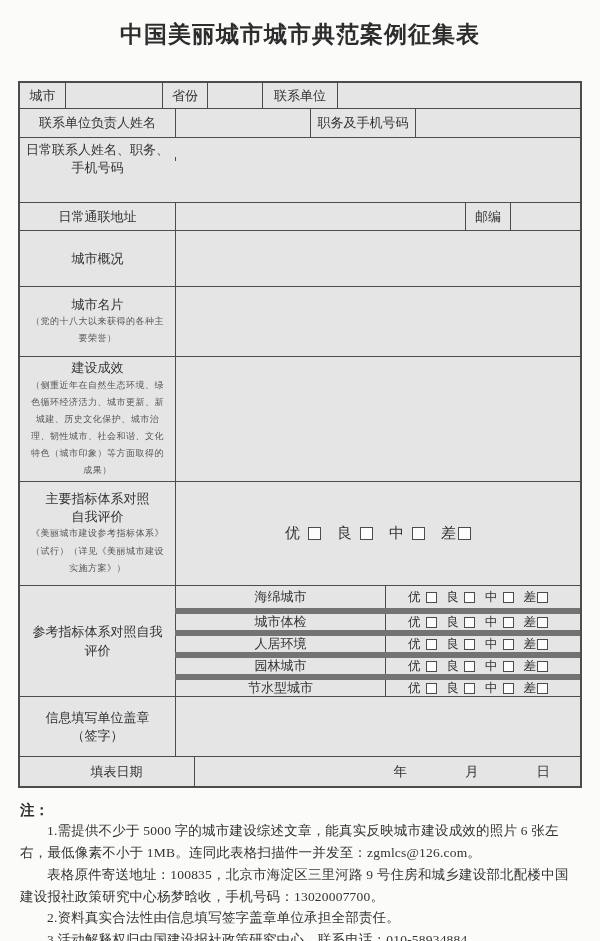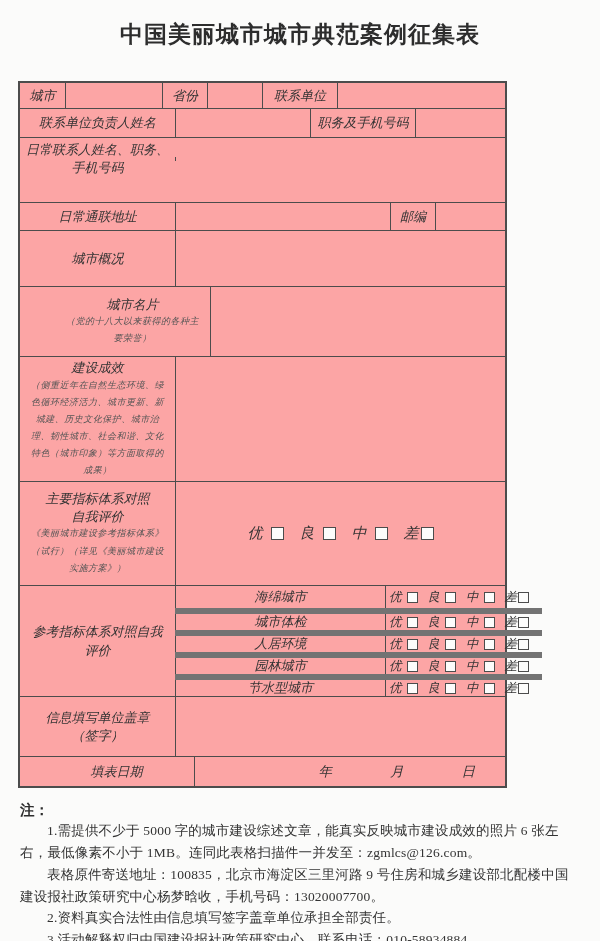--- a/index.html
+++ b/index.html
@@ -15,24 +15,23 @@
     text-align:center;
     font-family:"Liberation Sans","DejaVu Sans",sans-serif;
     font-weight:bold;
     font-size:23px;
     color:#2d2d2d;
     letter-spacing:1px;
     padding-top:19px;
   }
   .form-table {
     margin:31px 18px 0 18px;
-    width:489px;
+    width:564px;
     border:2px solid #4c4c4c;
-    background:#fca5a5;
-    font-style:italic;
+    background:#e5e5e5;
   }
   .frow { display:flex; border-top:1px solid #4c4c4c; }
   .frow:first-child { border-top:none; }
   .fcell {
     border-left:1px solid #4c4c4c;
     display:flex; align-items:center; justify-content:center;
     font-size:13px; color:#333; text-align:center;
     padding:2px 3px;
     line-height:1.35;
   }
@@ -58,21 +57,21 @@
   .cb-large { font-size:15px; letter-spacing:1px; }
   .cb-small { font-size:12.5px; }
   .cb-small .cbpair { margin-right:10px; }
   .cb-small .cbbox { width:11px; height:11px; margin-left:5px; }
   
   .r1 { height:25px; }
   .r2 { height:29px; }
   .r3 { height:42px;align-items:center; }
   .r4 { height:28px;margin-top:23px; }
   .r5 { height:56px; }
-  .r6 { height:70px;padding-left:35px; }
+  .r6 { height:70px; }
   .r7 { height:125px; }
   .r8 { height:104px; }
   .rref { height:22px; }
   .r14 { height:60px; }
   .r15 { height:30px;padding-left:19px; }
   .w45 { width:45px; flex:none; }
   .w55 { width:55px; flex:none; }
   .w70 { width:70px; flex:none; }
   .w75 { width:75px; flex:none; }
   .w97 { width:97px; flex:none; }

